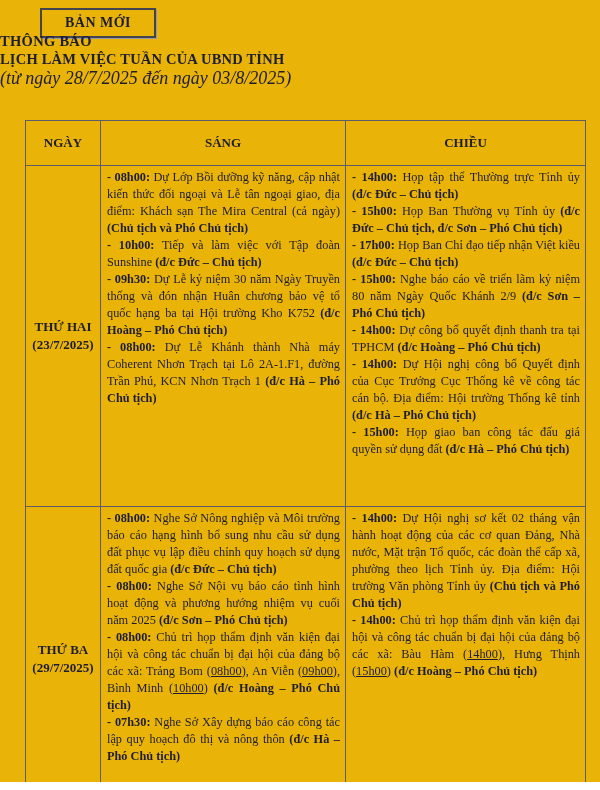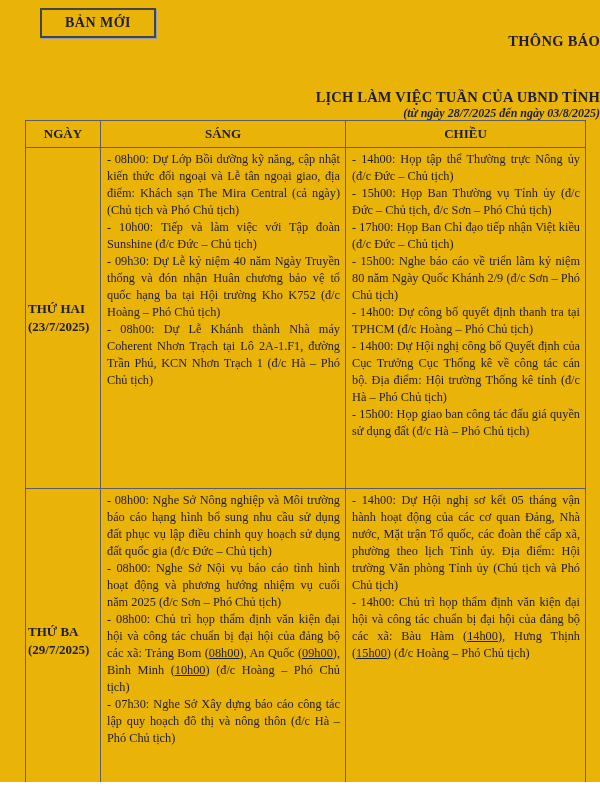--- a/index.html
+++ b/index.html
@@ -14,61 +14,61 @@
   .badge{
     position:absolute;left:40px;top:8px;
     width:112px;height:26px;
     border:2px solid #44444f;
     box-shadow:1px 1px 0 #9a9aa2;
     display:flex;align-items:center;justify-content:center;
     font-weight:bold;font-size:14px;letter-spacing:0.5px;
   }
   .title-block{
     position:absolute;left:0;top:33px;width:600px;
-    text-align:right;line-height:1.22;
+    text-align:left;line-height:1.22;
   }
   .t1{font-size:14.5px;font-weight:bold;letter-spacing:0.3px;}
-  .t2{font-size:14.5px;font-weight:bold;letter-spacing:0.2px;margin-top:38px;}
-  .t3{font-size:12px;font-weight:bold;font-style:italic;}
+  .t2{font-size:14.5px;font-weight:bold;letter-spacing:0.2px;}
+  .t3{font-size:18px;font-weight:normal;font-style:italic;}
   table.schedule{
     position:absolute;left:25px;top:120px;
     width:560px;
     border-collapse:collapse;
     table-layout:fixed;
   }
   table.schedule col.c-day{width:75px;}
   table.schedule col.c-morning{width:245px;}
   table.schedule col.c-afternoon{width:240px;}
   table.schedule th,table.schedule td{
     border:1.5px solid #5d5d68;
   }
   table.schedule th{
     height:24px;
     font-size:13px;font-weight:bold;
     text-align:center;vertical-align:middle;
-    padding:1px 2px;
+    padding:10px 2px;
   }
   td.day-cell{
-    text-align:left;vertical-align:middle;
+    text-align:center;vertical-align:middle;
     font-weight:bold;font-size:13px;line-height:1.35;
     padding:2px;
   }
   td.session-cell{
     vertical-align:top;
     padding:3px 5px 4px 6px;
     font-size:12.3px;
   }
   tr.row-day1 td{height:333px;}
   tr.row-day2 td{height:297px;}
   p.item{
     margin:0;
     text-align:justify;
     line-height:1.38;
   }
-  .seg-b{font-weight:normal;}
+  .seg-b{font-weight:bold;}
   .seg-i{}
   .seg-u{text-decoration:underline;}
 </style>
 </head>
 <body>
 
 <div class="page">
 
   <div class="badge">
     <span>BẢN MỚI</span>
@@ -95,45 +95,45 @@
     </thead>
     <tbody id="schedule-body">
         <tr class="row-day1">
           <td class="day-cell">
             <div>THỨ HAI</div>
             <div>(23/7/2025)</div>
           </td>
           <td class="session-cell">
             <p class="item"><span class="seg-b">- 08h00:</span><span> Dự Lớp Bồi dưỡng kỹ năng, cập nhật kiến thức đối ngoại và Lễ tân ngoại giao, địa điểm: Khách sạn The Mira Central </span><span class="seg-i">(cả ngày)</span><span> </span><span class="seg-b">(Chủ tịch và Phó Chủ tịch)</span></p>
             <p class="item"><span class="seg-b">- 10h00:</span><span> Tiếp và làm việc với Tập đoàn Sunshine </span><span class="seg-b">(đ/c Đức – Chủ tịch)</span></p>
-            <p class="item"><span class="seg-b">- 09h30:</span><span> Dự Lễ kỷ niệm 40 năm Ngày Truyền thống và đón nhận Huân chương bảo vệ tổ quốc hạng ba tại Hội trường Kho K752 </span><span class="seg-b">(đ/c Hoàng – Phó Chủ tịch)</span></p>
+            <p class="item"><span class="seg-b">- 09h30:</span><span> Dự Lễ kỷ niệm 30 năm Ngày Truyền thống và đón nhận Huân chương bảo vệ tổ quốc hạng ba tại Hội trường Kho K752 </span><span class="seg-b">(đ/c Hoàng – Phó Chủ tịch)</span></p>
             <p class="item"><span class="seg-b">- 08h00:</span><span> Dự Lễ Khánh thành Nhà máy Coherent Nhơn Trạch tại Lô 2A-1.F1, đường Trần Phú, KCN Nhơn Trạch 1 </span><span class="seg-b">(đ/c Hà – Phó Chủ tịch)</span></p>
           </td>
           <td class="session-cell">
-            <p class="item"><span class="seg-b">- 14h00:</span><span> Họp tập thể Thường trực Nông ủy </span><span class="seg-b">(đ/c Đức – Chủ tịch)</span></p>
+            <p class="item"><span class="seg-b">- 14h00:</span><span> Họp tập thể Thường trực Tỉnh ủy </span><span class="seg-b">(đ/c Đức – Chủ tịch)</span></p>
             <p class="item"><span class="seg-b">- 15h00:</span><span> Họp Ban Thường vụ Tỉnh ủy </span><span class="seg-b">(đ/c Đức – Chủ tịch, đ/c Sơn – Phó Chủ tịch)</span></p>
             <p class="item"><span class="seg-b">- 17h00:</span><span> Họp Ban Chỉ đạo tiếp nhận Việt kiều </span><span class="seg-b">(đ/c Đức – Chủ tịch)</span></p>
             <p class="item"><span class="seg-b">- 15h00:</span><span> Nghe báo cáo về triển lãm kỷ niệm 80 năm Ngày Quốc Khánh 2/9 </span><span class="seg-b">(đ/c Sơn – Phó Chủ tịch)</span></p>
             <p class="item"><span class="seg-b">- 14h00:</span><span> Dự công bố quyết định thanh tra tại TPHCM </span><span class="seg-b">(đ/c Hoàng – Phó Chủ tịch)</span></p>
             <p class="item"><span class="seg-b">- 14h00:</span><span> Dự Hội nghị công bố Quyết định của Cục Trưởng Cục Thống kê về công tác cán bộ. Địa điểm: Hội trường Thống kê tỉnh </span><span class="seg-b">(đ/c Hà – Phó Chủ tịch)</span></p>
             <p class="item"><span class="seg-b">- 15h00:</span><span> Họp giao ban công tác đấu giá quyền sử dụng đất </span><span class="seg-b">(đ/c Hà – Phó Chủ tịch)</span></p>
           </td>
         </tr>
         <tr class="row-day2">
           <td class="day-cell">
             <div>THỨ BA</div>
             <div>(29/7/2025)</div>
           </td>
           <td class="session-cell">
             <p class="item"><span class="seg-b">- 08h00:</span><span> Nghe Sở Nông nghiệp và Môi trường báo cáo hạng hình bổ sung nhu cầu sử dụng đất phục vụ lập điều chỉnh quy hoạch sử dụng đất quốc gia </span><span class="seg-b">(đ/c Đức – Chủ tịch)</span></p>
             <p class="item"><span class="seg-b">- 08h00:</span><span> Nghe Sở Nội vụ báo cáo tình hình hoạt động và phương hướng nhiệm vụ cuối năm 2025 </span><span class="seg-b">(đ/c Sơn – Phó Chủ tịch)</span></p>
-            <p class="item"><span class="seg-b">- 08h00:</span><span> Chủ trì họp thẩm định văn kiện đại hội và công tác chuẩn bị đại hội của đảng bộ các xã: Trảng Bom (</span><span class="seg-u">08h00</span><span>), An Quốc (</span><span class="seg-u">09h00</span><span>), Bình Minh (</span><span class="seg-u">10h00</span><span>) </span><span class="seg-b">(đ/c Hoàng – Phó Chủ tịch)</span></p>
+            <p class="item"><span class="seg-b">- 08h00:</span><span> Chủ trì họp thẩm định văn kiện đại hội và công tác chuẩn bị đại hội của đảng bộ các xã: Trảng Bom (</span><span class="seg-u">08h00</span><span>), An Viễn (</span><span class="seg-u">09h00</span><span>), Bình Minh (</span><span class="seg-u">10h00</span><span>) </span><span class="seg-b">(đ/c Hoàng – Phó Chủ tịch)</span></p>
             <p class="item"><span class="seg-b">- 07h30:</span><span> Nghe Sở Xây dựng báo cáo công tác lập quy hoạch đô thị và nông thôn </span><span class="seg-b">(đ/c Hà – Phó Chủ tịch)</span></p>
           </td>
           <td class="session-cell">
-            <p class="item"><span class="seg-b">- 14h00:</span><span> Dự Hội nghị sơ kết 05 tháng vận hành hoạt động của các cơ quan Đảng, Nhà nước, Mặt trận Tổ quốc, các đoàn thể cấp xã, phường theo lịch Tỉnh ủy. Địa điểm: Hội trường Văn phòng Tỉnh ủy </span><span class="seg-b">(Chủ tịch và Phó Chủ tịch)</span></p>
+            <p class="item"><span class="seg-b">- 14h00:</span><span> Dự Hội nghị sơ kết 02 tháng vận hành hoạt động của các cơ quan Đảng, Nhà nước, Mặt trận Tổ quốc, các đoàn thể cấp xã, phường theo lịch Tỉnh ủy. Địa điểm: Hội trường Văn phòng Tỉnh ủy </span><span class="seg-b">(Chủ tịch và Phó Chủ tịch)</span></p>
             <p class="item"><span class="seg-b">- 14h00:</span><span> Chủ trì họp thẩm định văn kiện đại hội và công tác chuẩn bị đại hội của đảng bộ các xã: Bàu Hàm (</span><span class="seg-u">14h00</span><span>), Hưng Thịnh (</span><span class="seg-u">15h00</span><span>) </span><span class="seg-b">(đ/c Hoàng – Phó Chủ tịch)</span></p>
           </td>
         </tr>
       </tbody>
   </table>
 
 </div>
 
 </body></html>

